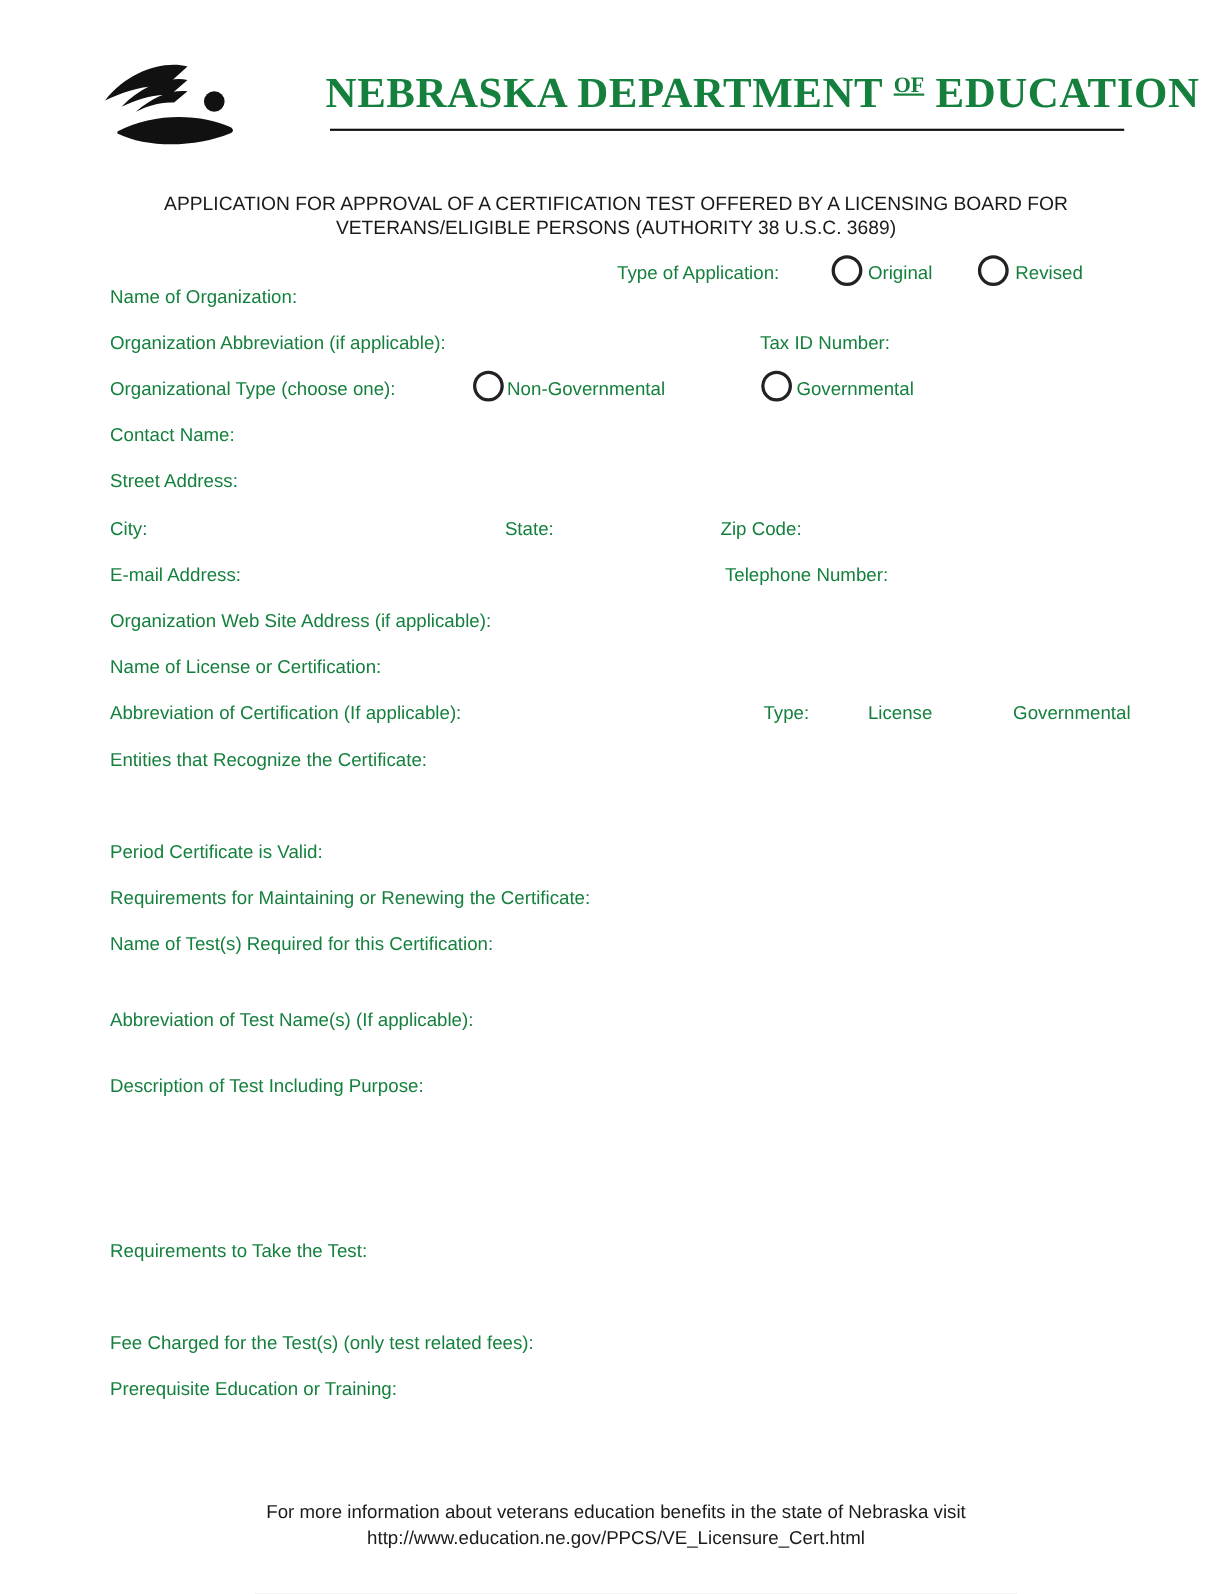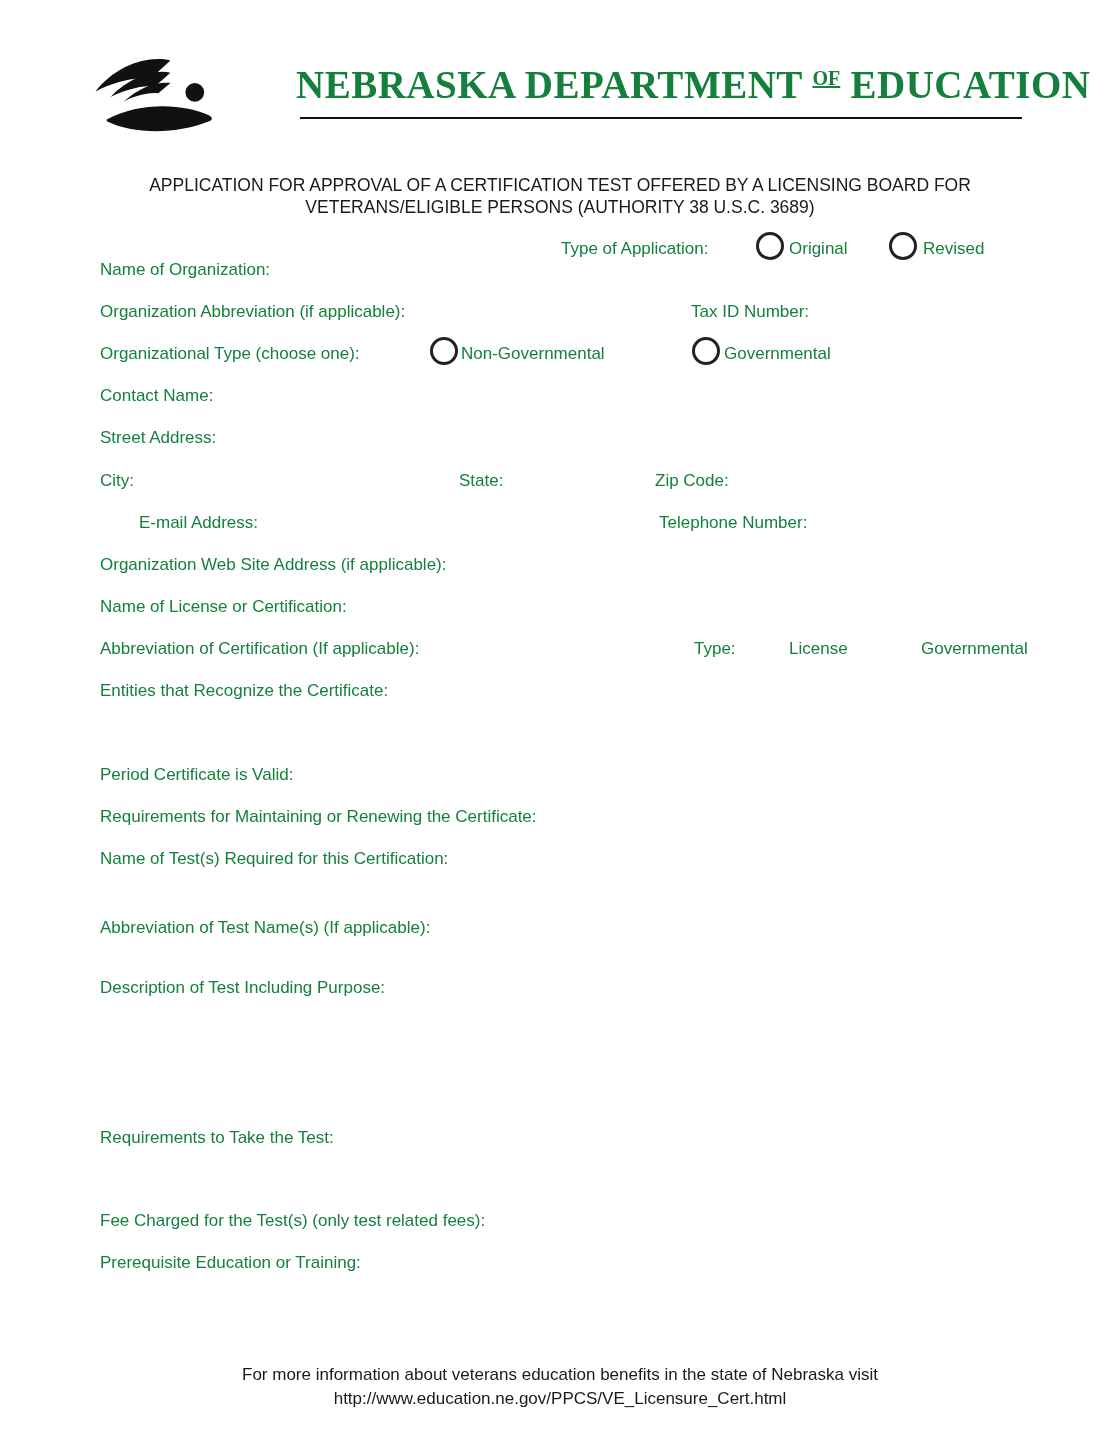--- a/index.html
+++ b/index.html
@@ -109,21 +109,21 @@
   <span class="radio" style="left:692px; top:337px;"></span>
   <span class="lbl" style="left:724px; top:343px;">Governmental</span>
 
   <span class="lbl" style="left:100px; top:385px;">Contact Name:</span>
   <span class="lbl" style="left:100px; top:427px;">Street Address:</span>
 
   <span class="lbl" style="left:100px; top:470px;">City:</span>
   <span class="lbl" style="left:459px; top:470px;">State:</span>
   <span class="lbl" style="left:655px; top:470px;">Zip Code:</span>
 
-  <span class="lbl" style="left:100px; top:512px;margin-left:39px;">E-mail Address:</span>
+  <span class="lbl" style="left:100px; top:512px;">E-mail Address:</span>
   <span class="lbl" style="left:659px; top:512px;">Telephone Number:</span>
 
   <span class="lbl" style="left:100px; top:554px;">Organization Web Site Address (if applicable):</span>
   <span class="lbl" style="left:100px; top:596px;">Name of License or Certification:</span>
 
   <span class="lbl" style="left:100px; top:638px;">Abbreviation of Certification (If applicable):</span>
   <span class="lbl" style="left:694px; top:638px;">Type:</span>
   <span class="lbl" style="left:789px; top:638px;">License</span>
   <span class="lbl" style="left:921px; top:638px;">Governmental</span>
 

